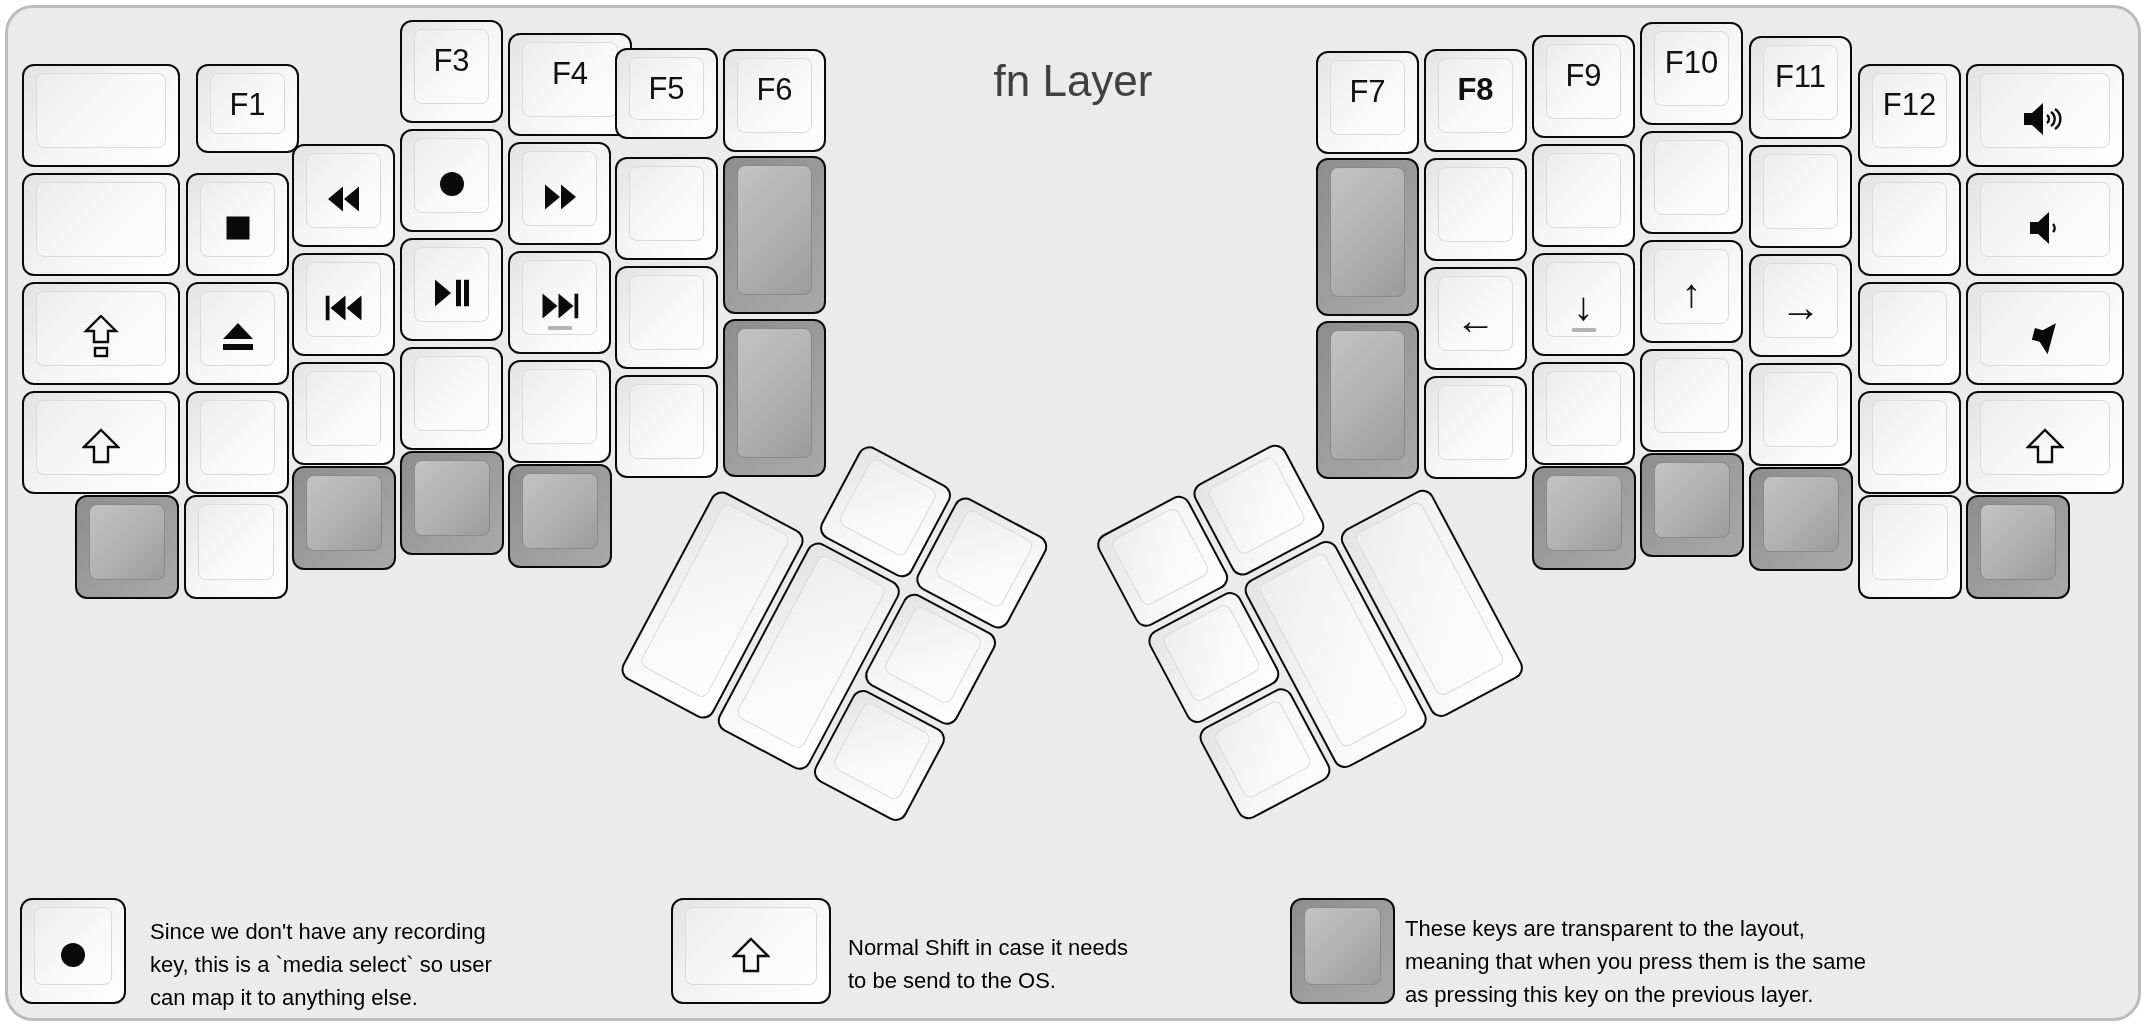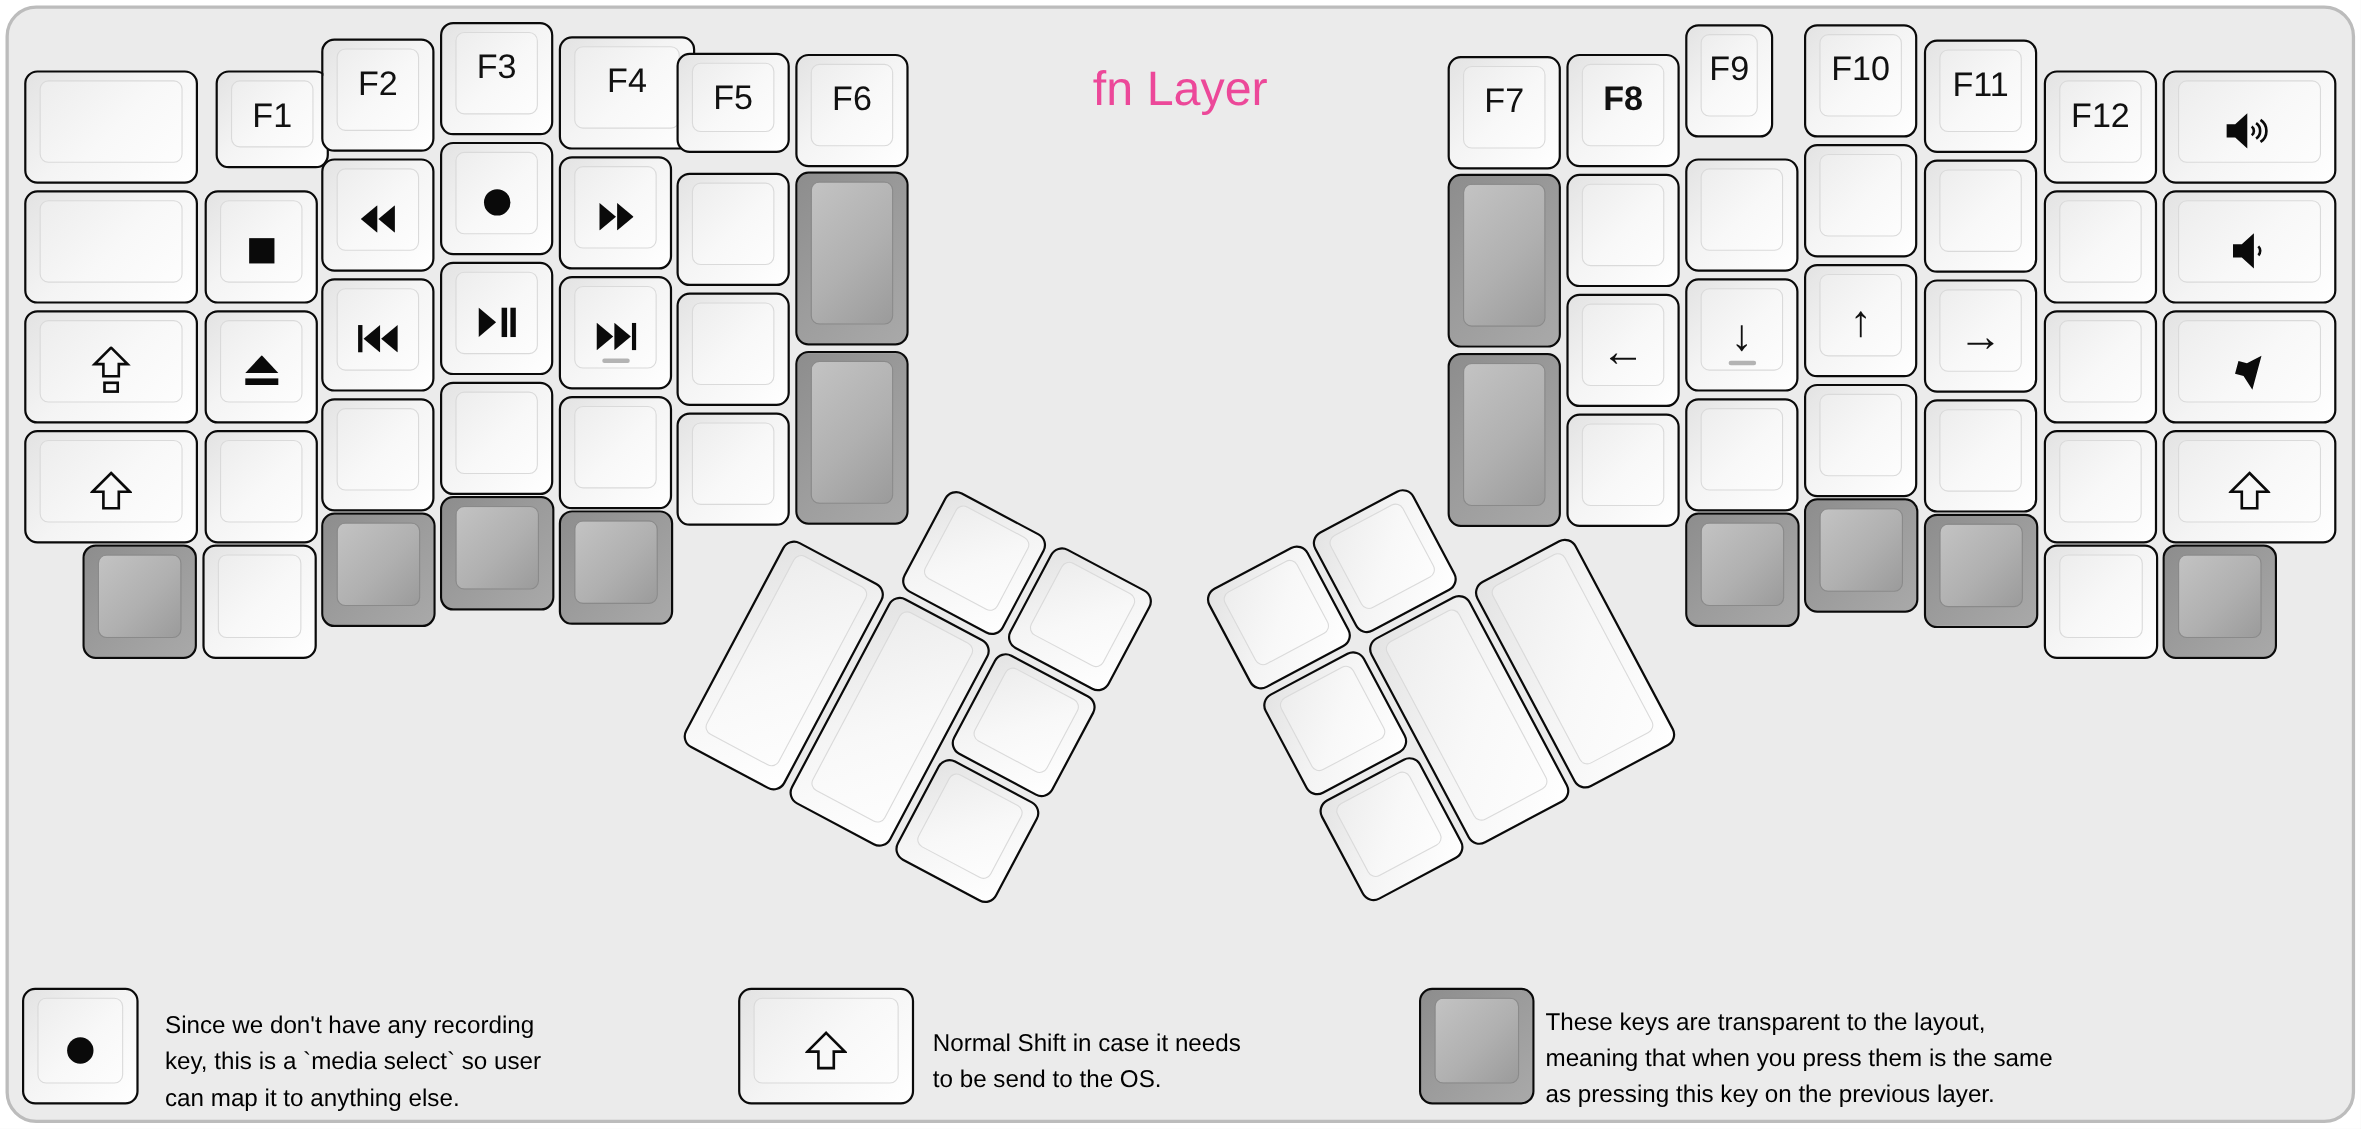--- a/index.html
+++ b/index.html
@@ -1,19 +1,19 @@
 <!DOCTYPE html>
 <html><head>
 <meta charset="utf-8">
 <style>
   html,body{margin:0;padding:0;background:#ffffff;}
   #canvas{position:relative;width:2146px;height:1026px;font-family:"Liberation Sans","DejaVu Sans",sans-serif;overflow:hidden;}
   #frame{position:absolute;left:5px;top:5px;width:2130px;height:1010px;background:#ebebeb;border:3px solid #bcbcbc;border-radius:28px;}
   #board{position:absolute;left:0;top:0;width:2146px;height:1026px;}
-  .page-title{position:absolute;top:56px;left:50%;transform:translateX(-50%);font-size:44px;color:#ec4899;white-space:nowrap;font-weight:400;}
+  .page-title{position:absolute;top:56px;left:50%;transform:translateX(-50%);font-size:44px;color:#404040;white-space:nowrap;font-weight:400;}
   .key{position:absolute;border:2px solid #0a0a0a;border-radius:12px;box-sizing:border-box;background:linear-gradient(135deg,#e3e3e3 0%,#f4f4f4 45%,#ffffff 100%);}
   .key .inner{position:absolute;left:12px;right:12px;top:7px;bottom:17px;border-radius:8px;border:1px solid #dadada;background:linear-gradient(135deg,#ededed 0%,#f8f8f8 55%,#fdfdfd 100%);}
   .key.gray{background:linear-gradient(135deg,#8d8d8d 0%,#9c9c9c 50%,#a9a9a9 100%);}
   .key.gray .inner{border:1px solid #8a8a8a;background:linear-gradient(135deg,#c3c3c3 0%,#b0b0b0 55%,#9b9b9b 100%);}
   .key .flabel{position:absolute;left:0;right:0;top:21px;text-align:center;font-size:31px;color:#111;}
   .key .icon-wrap{position:absolute;left:50%;top:54%;transform:translate(-50%,-50%);line-height:0;}
   .key .arrow-glyph{font-size:40px;color:#111;line-height:0;position:relative;top:2px;}
   .key .homing{position:absolute;left:50%;bottom:22px;transform:translateX(-50%);width:25px;height:4px;border-radius:2px;background:#b3b3b3;}
   .cluster{position:absolute;transform-origin:0 0;}
   .legend-text{position:absolute;font-size:22px;line-height:33px;color:#000;white-space:pre-line;}
@@ -66,24 +66,20 @@
         <div class="icon-wrap">
           <svg width="32" height="28" viewBox="0 0 32 28">
             <polygon points="16,0 31,16 1,16" fill="#0a0a0a"></polygon>
             <rect x="1" y="21" width="30" height="6" fill="#0a0a0a"></rect>
           </svg>
         </div>
       </div>
       <div class="key" style="left: 186px; top: 391px; width: 103px; height: 103px;">
         <div class="inner"></div>
       </div>
-      <div class="key" style="left: 292px; top: 35px; width: 103px; height: 103px;">
-        <div class="inner"></div>
-        <div class="flabel">F2</div>
-      </div>
       <div class="key" style="left: 292px; top: 144px; width: 103px; height: 103px;">
         <div class="inner"></div>
         <div class="icon-wrap">
           <svg width="32" height="25" viewBox="0 0 32 25">
             <polygon points="15,0 15,25 0,12.5" fill="#0a0a0a"></polygon>
             <polygon points="31,0 31,25 16,12.5" fill="#0a0a0a"></polygon>
           </svg>
         </div>
       </div>
       <div class="key" style="left: 292px; top: 253px; width: 103px; height: 103px;">
@@ -206,21 +202,21 @@
       <div class="key" style="left: 1424px; top: 158px; width: 103px; height: 103px;">
         <div class="inner"></div>
       </div>
       <div class="key" style="left: 1424px; top: 267px; width: 103px; height: 103px;">
         <div class="inner"></div>
         <div class="icon-wrap"><span class="arrow-glyph">←</span></div>
       </div>
       <div class="key" style="left: 1424px; top: 376px; width: 103px; height: 103px;">
         <div class="inner"></div>
       </div>
-      <div class="key" style="left: 1532px; top: 22px; width: 80px; height: 103px;">
+      <div class="key" style="left: 1532px; top: 35px; width: 103px; height: 103px;">
         <div class="inner"></div>
         <div class="flabel">F9</div>
       </div>
       <div class="key" style="left: 1532px; top: 144px; width: 103px; height: 103px;">
         <div class="inner"></div>
       </div>
       <div class="key" style="left: 1532px; top: 253px; width: 103px; height: 103px;">
         <div class="inner"></div>
         <div class="icon-wrap"><span class="arrow-glyph">↓</span></div>
         <div class="homing"></div>

